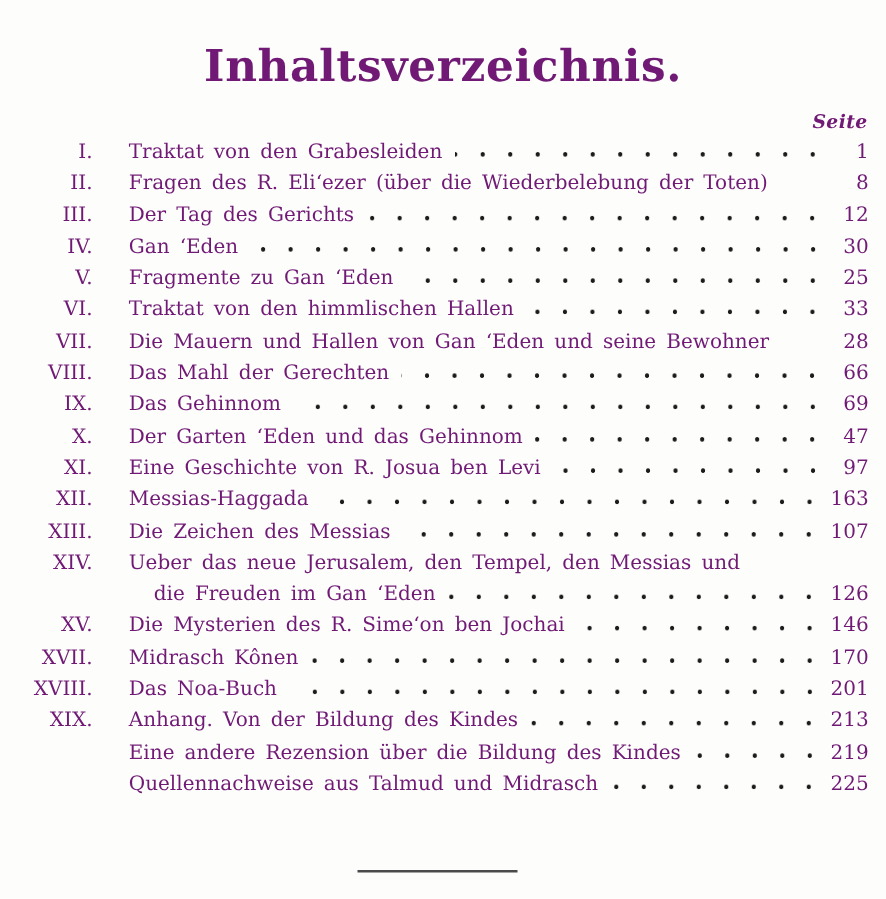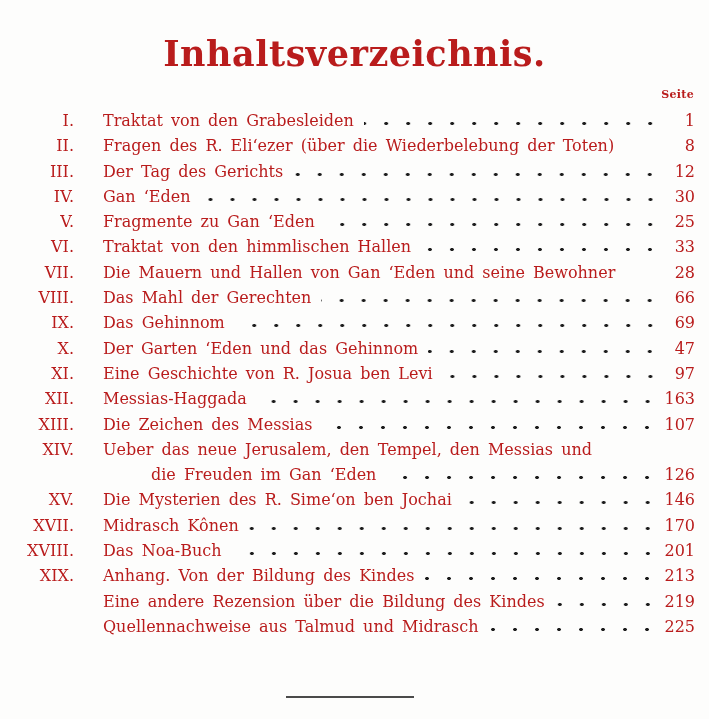--- a/index.html
+++ b/index.html
@@ -6,41 +6,42 @@
     margin: 0;
     padding: 0;
     background: #ffffff;
   }
   .page {
     position: relative;
     width: 709px;
     height: 719px;
     background: #fdfdfc;
     font-family: "DejaVu Serif", "Liberation Serif", serif;
-    color: #b91c1c;
+    color: #701a75;
     overflow: hidden;
   }
   .page-title {
     position: absolute;
     top: 33px;
     left: 0;
     width: 100%;
     text-align: center;
     font-size: 35px;
     font-weight: bold;
     letter-spacing: 0.5px;
     margin: 0;
   }
   .seite-header {
     position: absolute;
     top: 88px;
     right: 15px;
-    font-size: 11px;
+    font-size: 15px;
     font-weight: bold;
     letter-spacing: 0.3px;
+    font-style: italic;
   }
   .toc {
     position: absolute;
     top: 111px;
     left: 8px;
     right: 14px;
   }
   .row {
     display: flex;
     align-items: baseline;
@@ -51,21 +52,21 @@
   .num {
     flex: 0 0 66px;
     text-align: right;
     word-spacing: 2px;
   }
   .title {
     margin-left: 29px;
     word-spacing: 3px;
   }
   .row.indent .title {
-    margin-left: 77px;
+    margin-left: 49px;
     text-align: right;
   }
   .leader {
     flex: 1 1 auto;
     min-width: 0;
     height: 5px;
     margin: 0 6px 0 10px;
     background-image: radial-gradient(circle, #1c1c1c 1.5px, rgba(0,0,0,0) 2px);
     background-size: 22px 5px;
     background-repeat: repeat-x;

